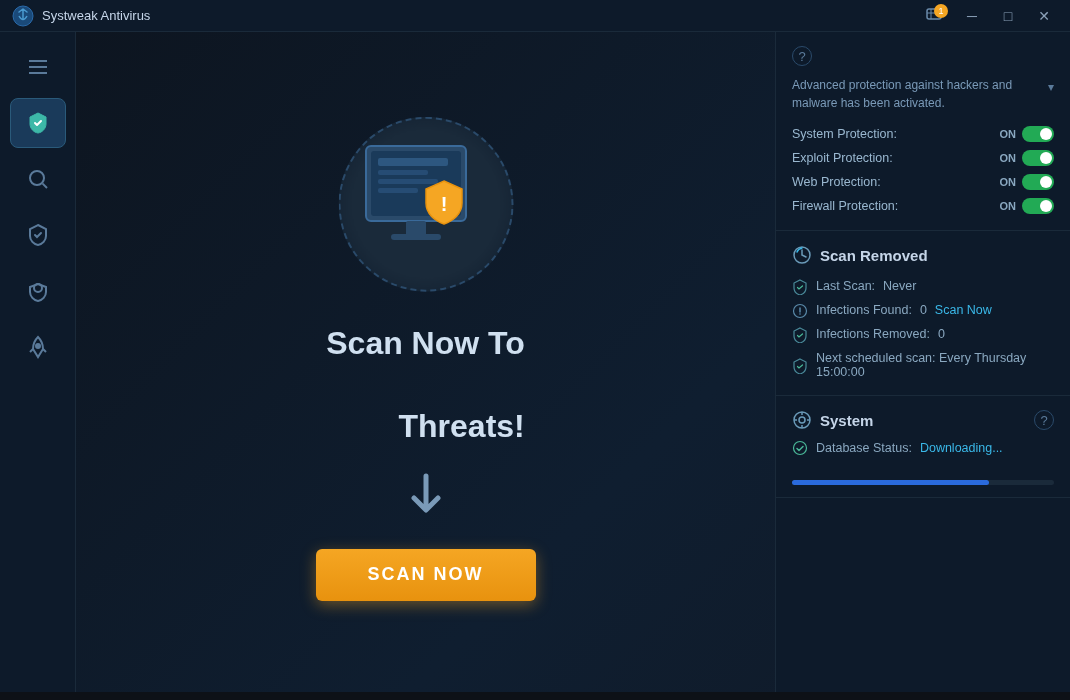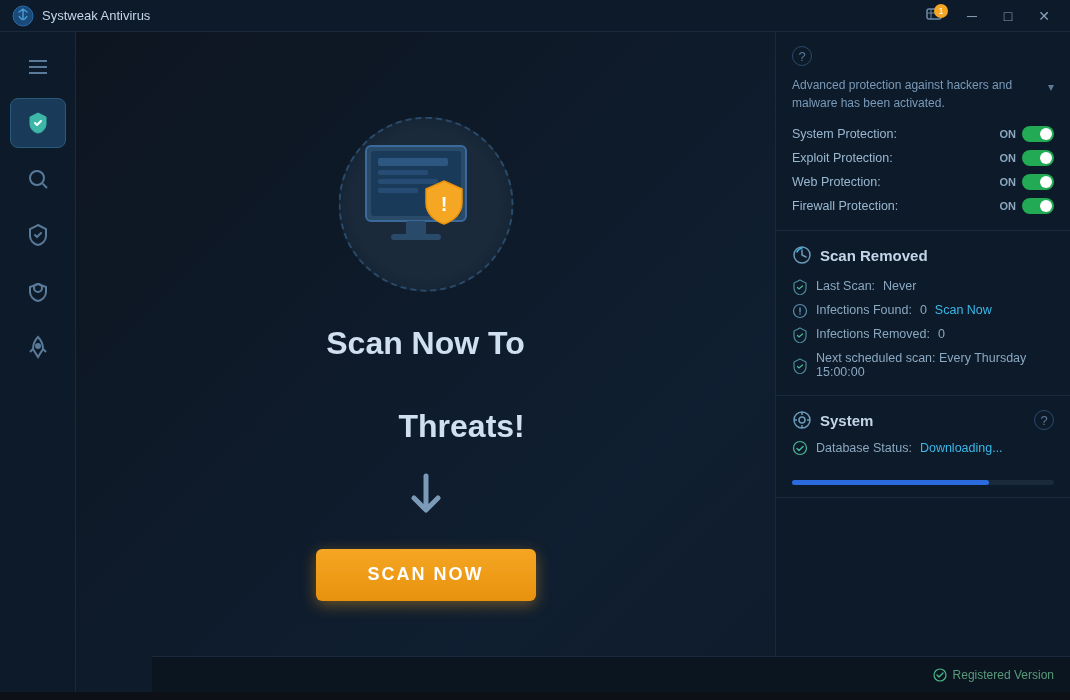--- a/index.html
+++ b/index.html
@@ -596,25 +596,16 @@
           <span class="downloading-text">Downloading...</span>
         </div>
 
         <div class="progress-bar-container">
           <div class="progress-bar-fill" style="width: 75%"></div>
         </div>
       </div>
 
     </div>
 
-    <div id="footer">
-      <div class="registered-text">
-        <svg width="14" height="14" viewBox="0 0 14 14">
-          <circle cx="7" cy="7" r="6" stroke="#4ab888" stroke-width="1.2" fill="none"></circle>
-          <path d="M4 7 L6 9 L10 5" stroke="#4ab888" stroke-width="1.3" fill="none" stroke-linecap="round" stroke-linejoin="round"></path>
-        </svg>
-        <span>Registered Version</span>
-      </div>
-    </div>
 
   </div>
 
 </div>
 
 </body></html>

